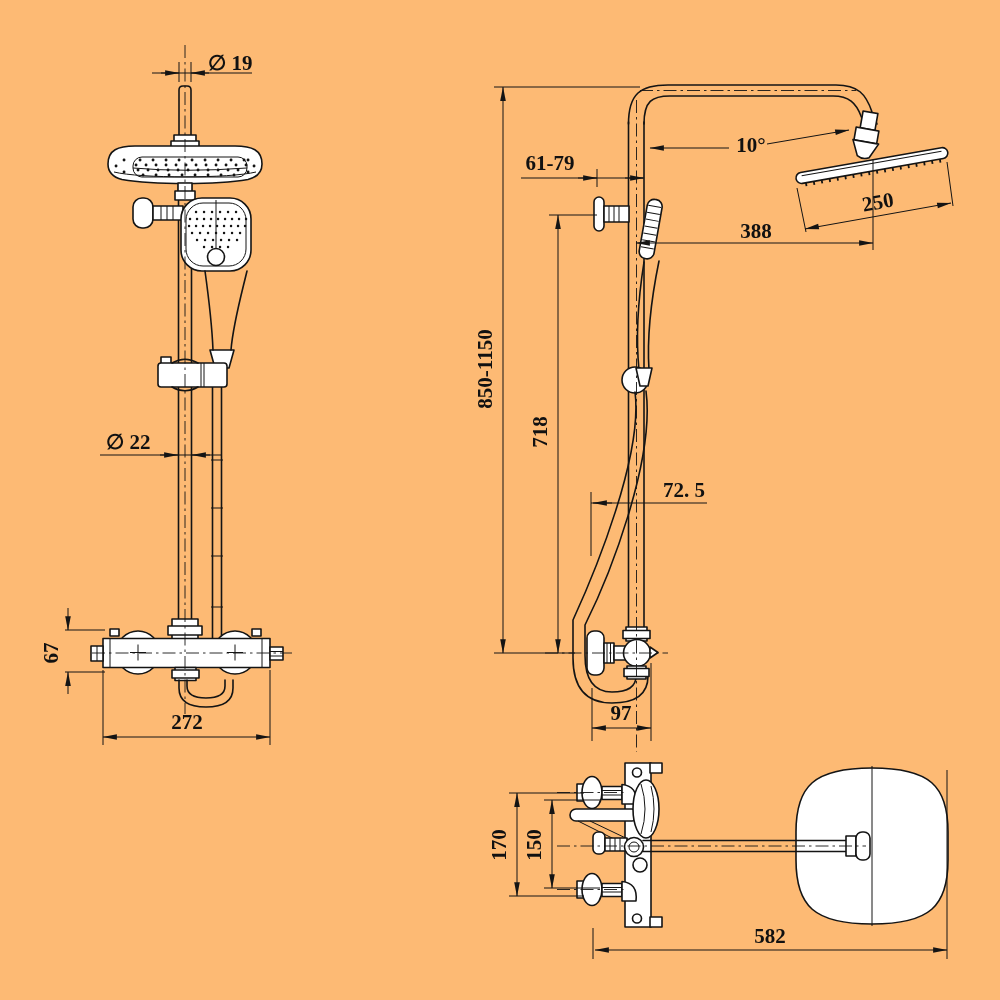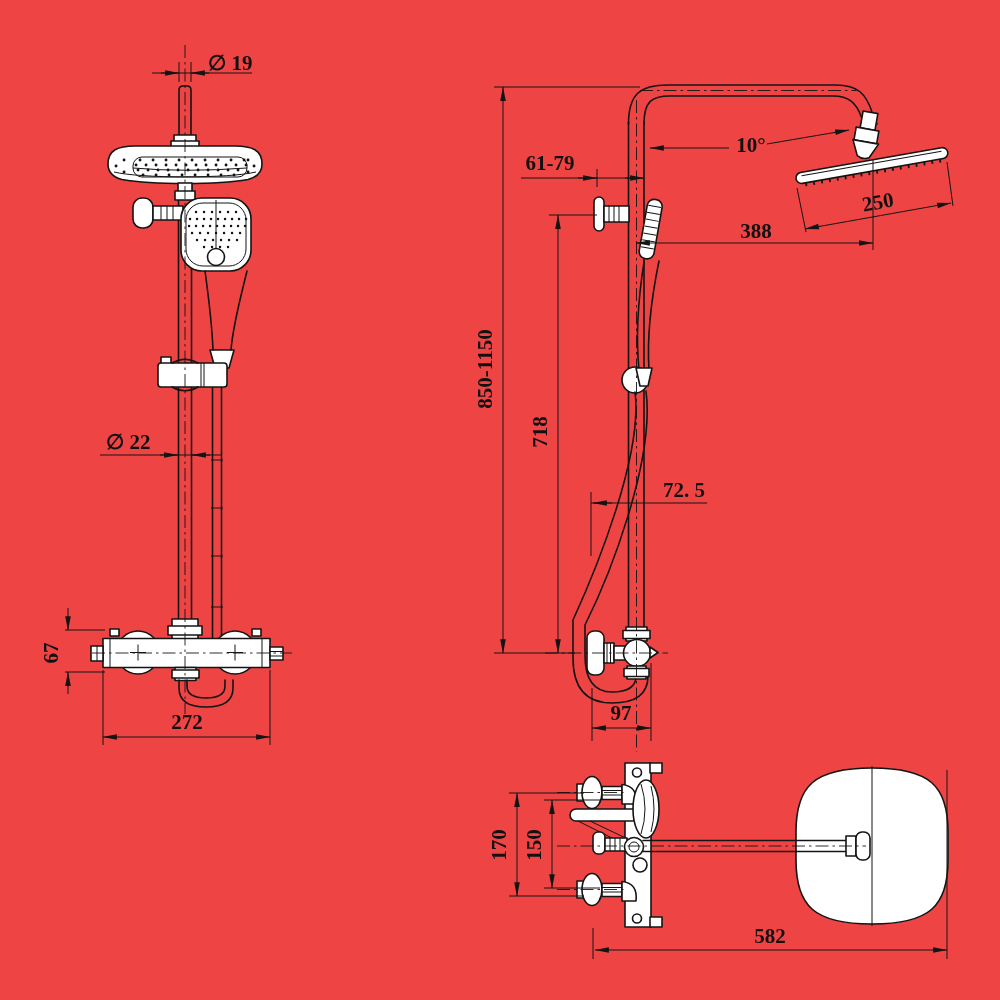--- a/index.html
+++ b/index.html
@@ -1,16 +1,16 @@
 <!DOCTYPE html>
 <html><head>
 <meta charset="utf-8">
 <style>
   html,body{margin:0;padding:0;background:#fff;}
-  .stage{width:1000px;height:1000px;position:relative;background:#ef4444;}
+  .stage{width:1000px;height:1000px;position:relative;background:#fdba74;}
   svg{display:block;}
   .ol  {fill:none;stroke:#141414;stroke-width:1.6;stroke-linejoin:round;stroke-linecap:round;}
   .olw {fill:#fff;stroke:#141414;stroke-width:1.6;stroke-linejoin:round;}
   .thin{fill:none;stroke:#141414;stroke-width:1;}
   .dim {fill:none;stroke:#141414;stroke-width:1;}
   .cl  {fill:none;stroke:#141414;stroke-width:.9;stroke-dasharray:13 4 2.5 4;}
   .dots{fill:none;stroke:#141414;stroke-width:2.8;stroke-linecap:round;}
   .dots2{fill:none;stroke:#141414;stroke-width:2.4;stroke-linecap:round;}
   .tick{fill:none;stroke:#141414;stroke-width:1.8;}
   .dimtext{font-family:"Liberation Serif",serif;font-weight:bold;font-size:21px;fill:#111;}

